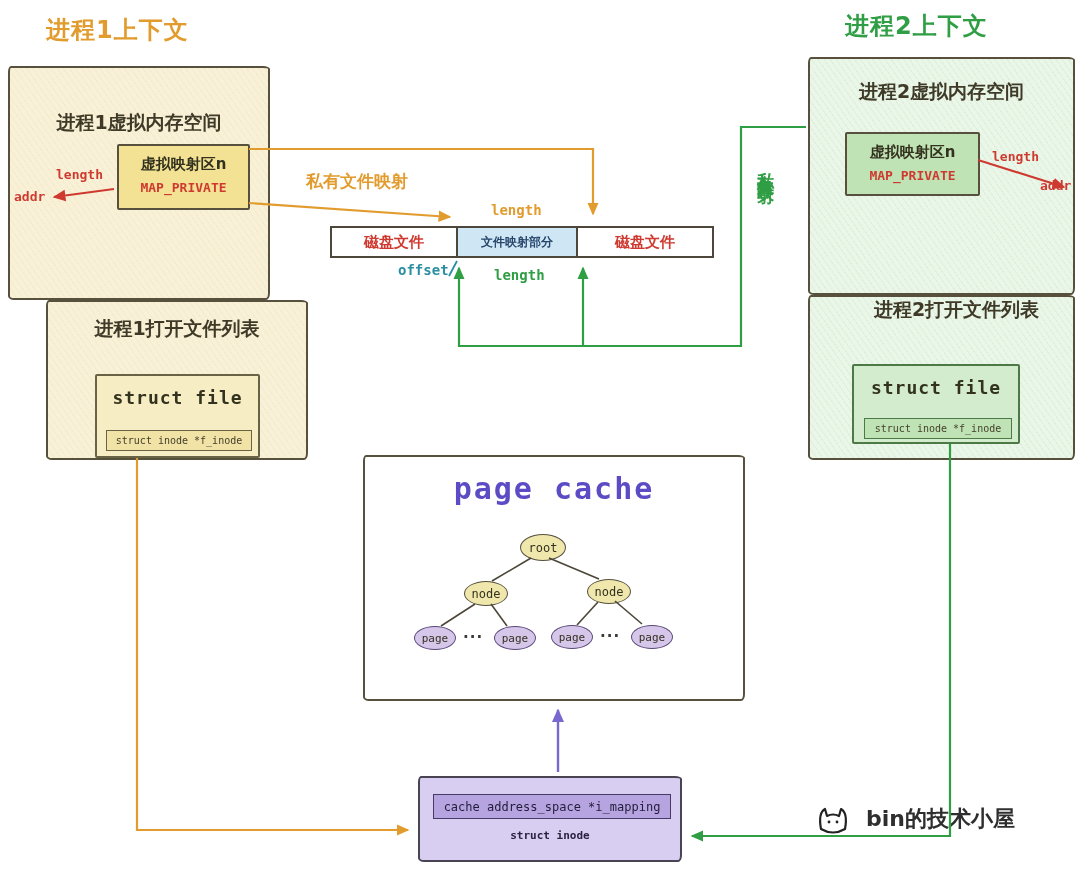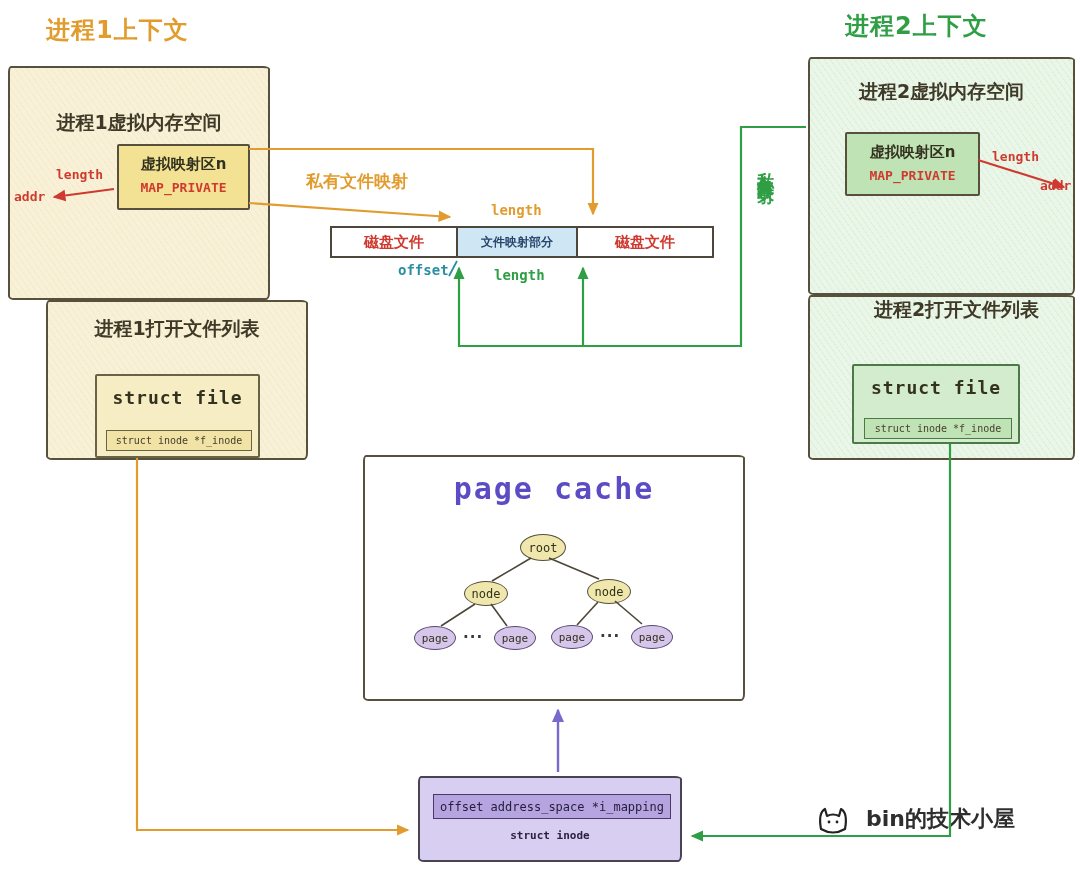--- a/index.html
+++ b/index.html
@@ -102,21 +102,21 @@
 
     <div class="ellipse mono" style="left:49px; top:169px; width:42px; height:24px; background:#d6c6ea; border-color:#5a4a7a; font-size:11px;">page</div>
     <div class="dots" style="left:98px; top:171px;">···</div>
     <div class="ellipse mono" style="left:129px; top:169px; width:42px; height:24px; background:#d6c6ea; border-color:#5a4a7a; font-size:11px;">page</div>
     <div class="ellipse mono" style="left:186px; top:168px; width:42px; height:24px; background:#d6c6ea; border-color:#5a4a7a; font-size:11px;">page</div>
     <div class="dots" style="left:235px; top:170px;">···</div>
     <div class="ellipse mono" style="left:266px; top:168px; width:42px; height:24px; background:#d6c6ea; border-color:#5a4a7a; font-size:11px;">page</div>
   </div>
 
   <div class="box" style="left:418px; top:776px; width:264px; height:86px; background:#d8cef2; border-color:#4a4452;">
-    <div class="sfield mono" style="left:13px; top:16px; width:238px; height:25px; background:#b5a4e0; border-color:#473a66; font-size:12px; color:#231c3a;">offset address_space *i_mapping</div>
+    <div class="sfield mono" style="left:13px; top:16px; width:238px; height:25px; background:#b5a4e0; border-color:#473a66; font-size:12px; color:#231c3a;">cache address_space *i_mapping</div>
     <div class="abs mono" style="top:51px; width:100%; text-align:center; font-size:11px; font-weight:bold; color:#2a2340;">struct inode</div>
   </div>
 
   <div class="abs" style="left:812px; top:800px; display:flex; align-items:center; gap:12px;">
     <span style="display:inline-block; width:42px; height:38px;">
       <svg width="42" height="38" viewBox="0 0 42 38">
         <path d="M9 29 Q6 13 13 9 L15 16 Q21 13 27 16 L29 9 Q36 13 33 29 Q21 36 9 29 Z" fill="#ffffff" stroke="#222222" stroke-width="2.2" stroke-linejoin="round"></path>
         <circle cx="17" cy="22" r="1.4" fill="#222"></circle>
         <circle cx="25" cy="22" r="1.4" fill="#222"></circle>
       </svg>

